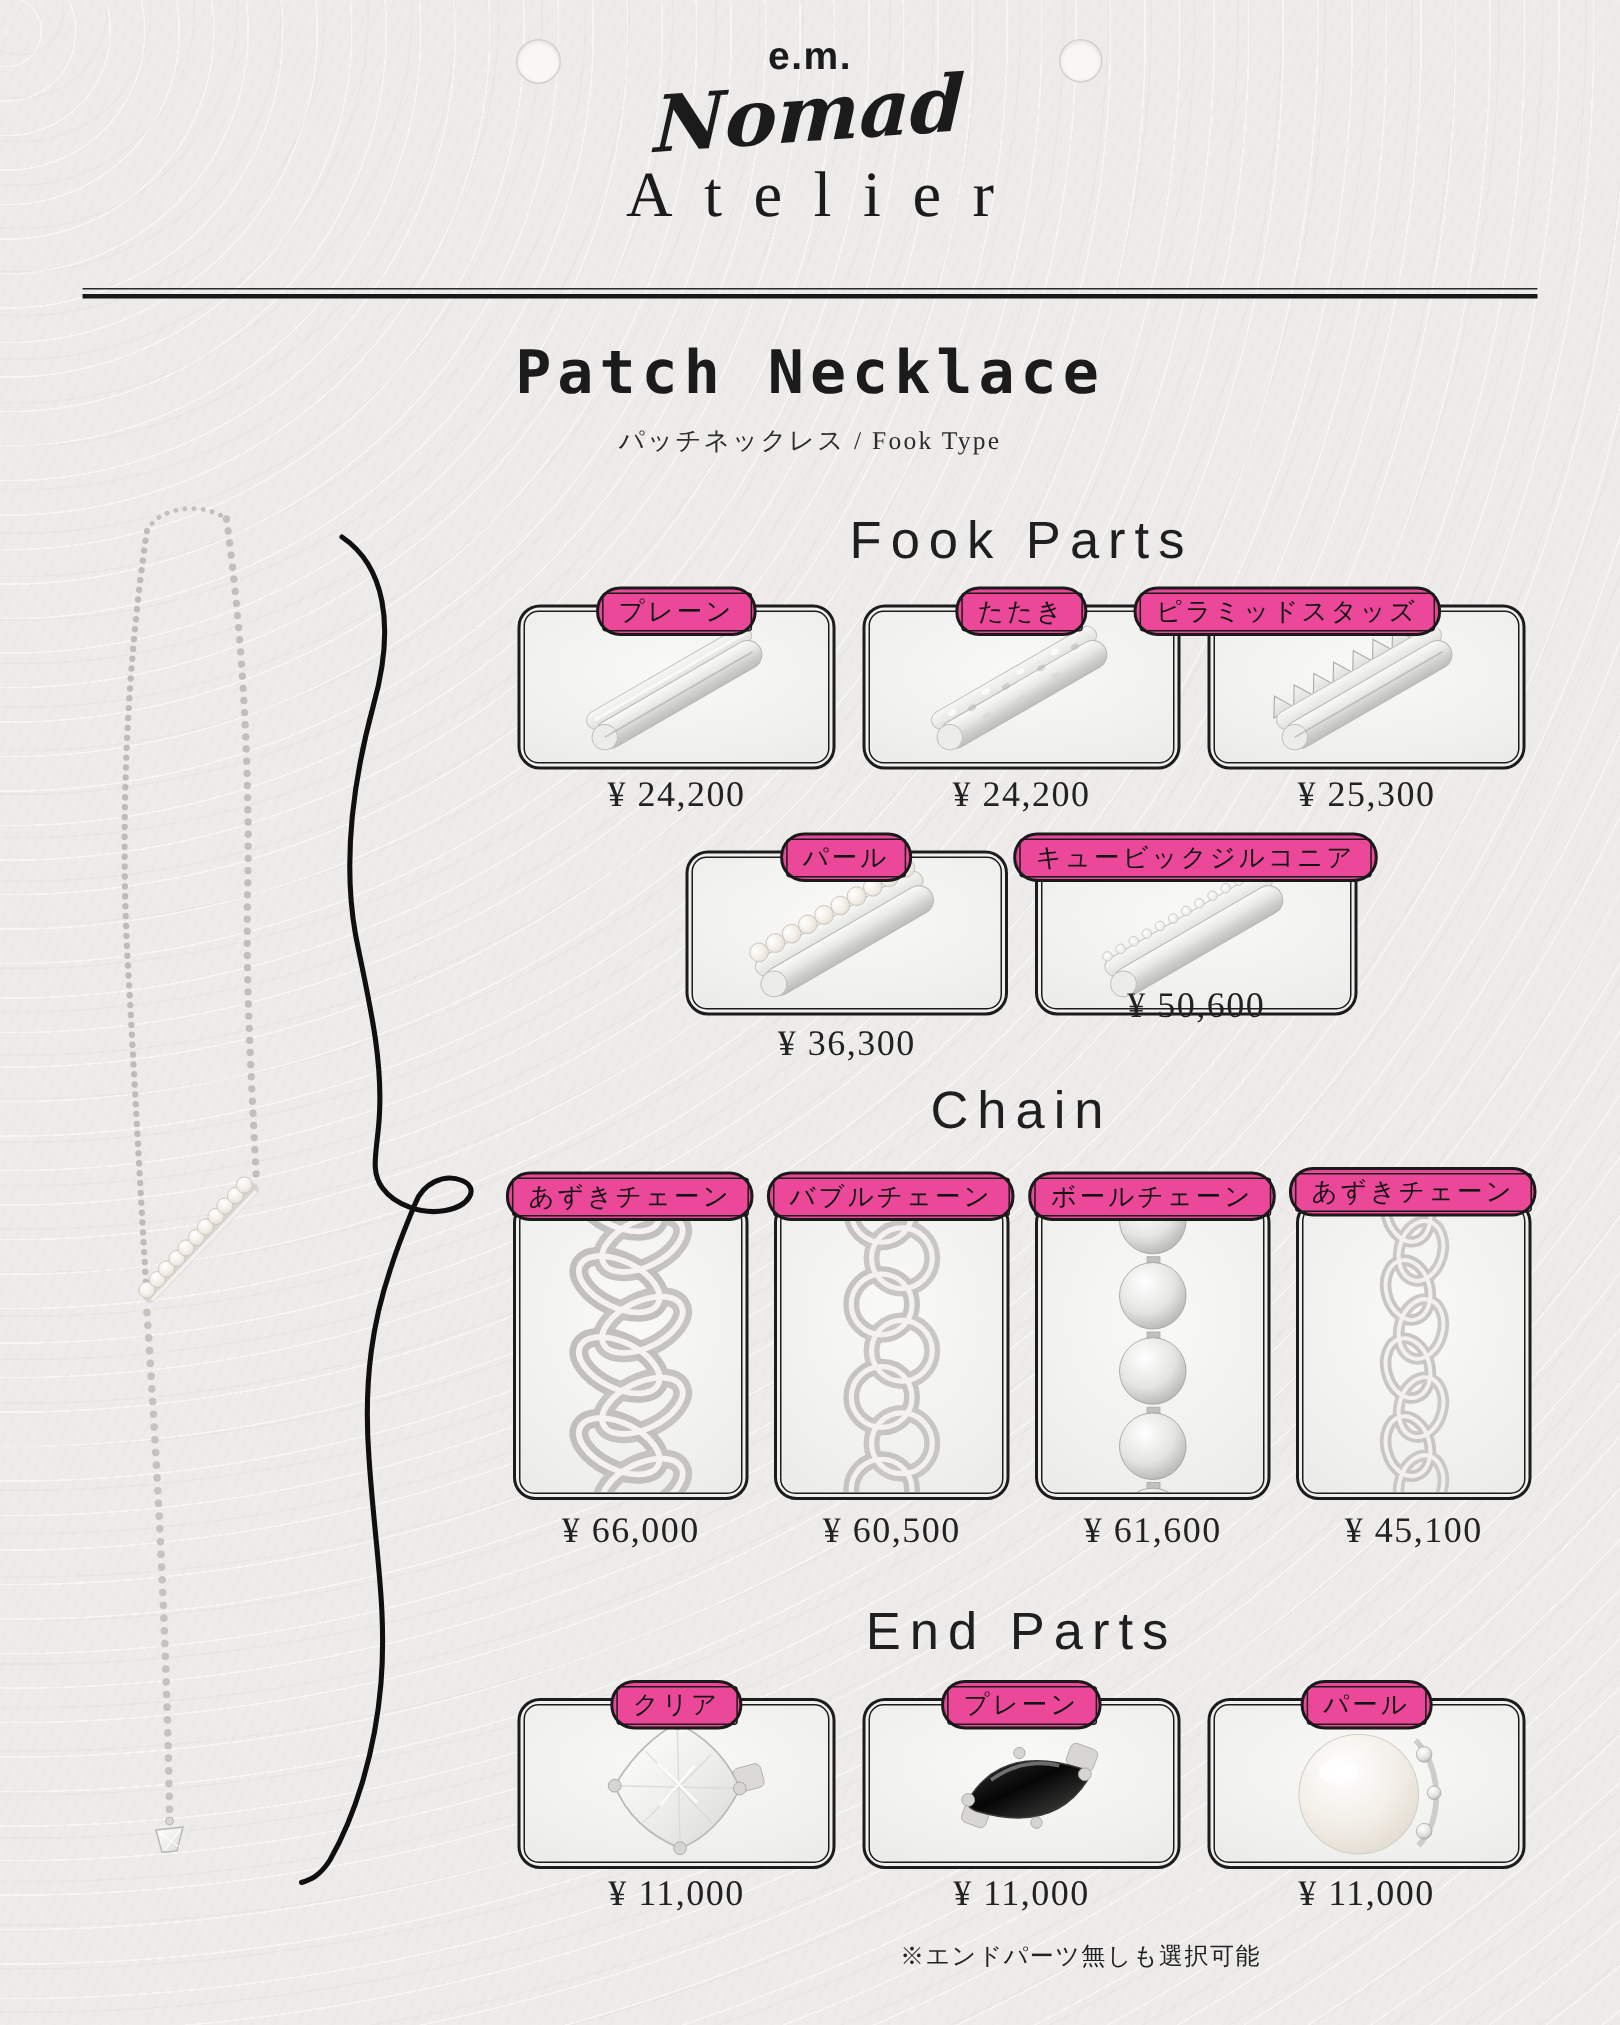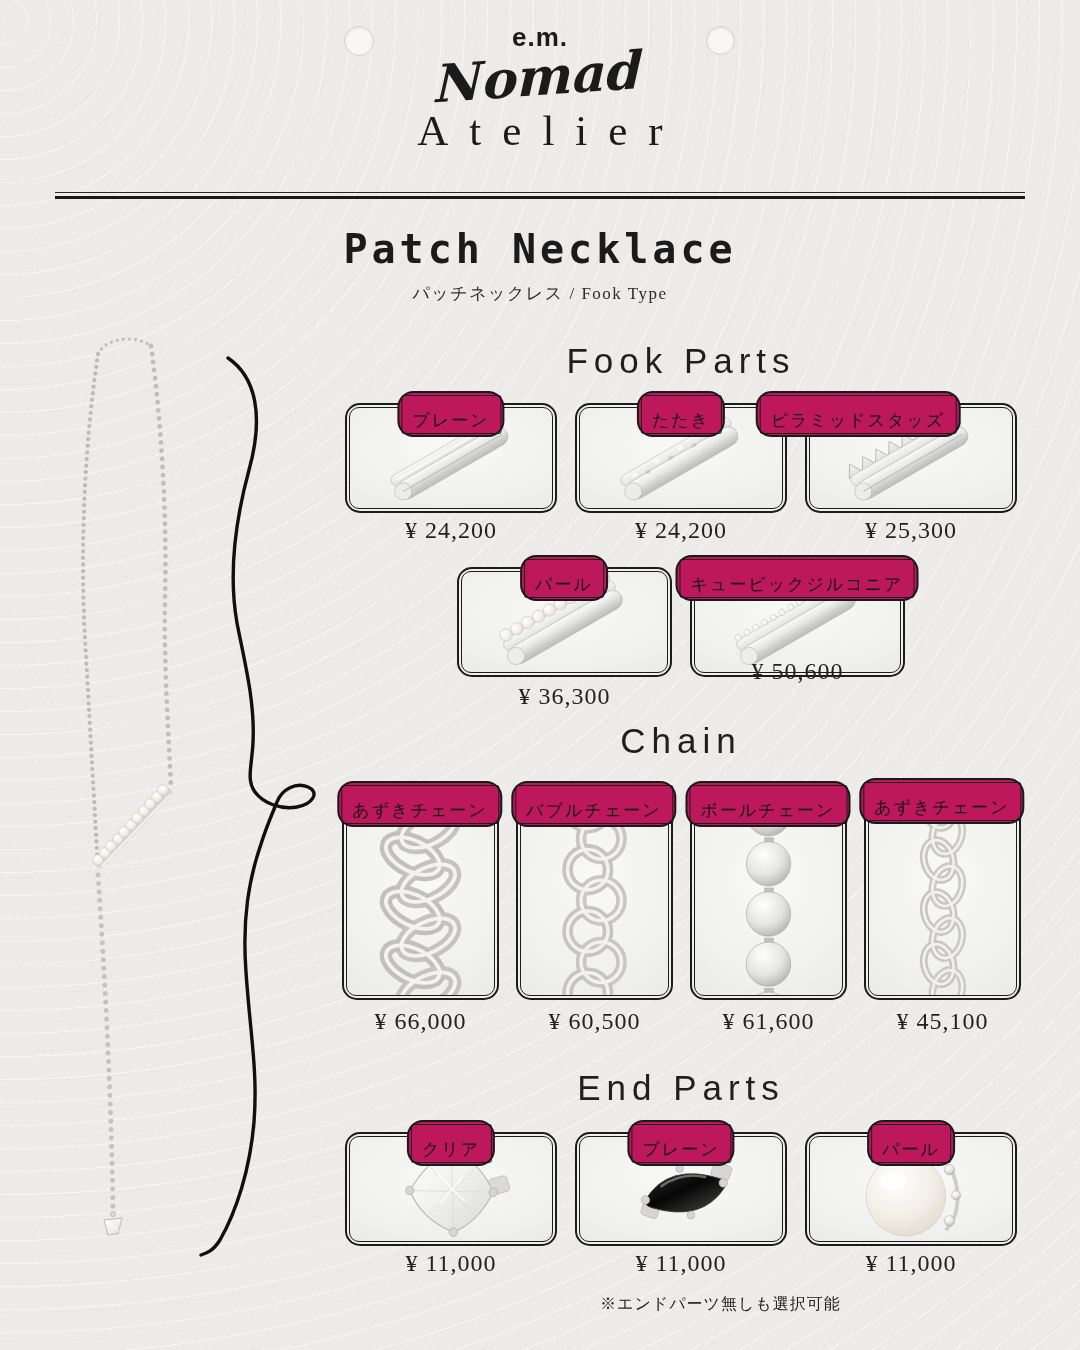--- a/index.html
+++ b/index.html
@@ -28,22 +28,22 @@
   .page-subtitle{position:absolute;left:0;top:282px;width:1080px;text-align:center;
         font-size:17px;letter-spacing:1.5px;color:#2c2c2c;}
   .sec-h{position:absolute;left:340px;width:682px;text-align:center;
         font-family:"Liberation Sans","DejaVu Sans",sans-serif;font-weight:400;
         font-size:35px;letter-spacing:6px;color:#1f1f1f;}
   .card{position:absolute;border:2px solid #1c1c1c;border-radius:15px;background:#f0f0ee;box-sizing:border-box;}
   .card::after{content:"";position:absolute;inset:2px;border:1px solid #1c1c1c;border-radius:10px;pointer-events:none;z-index:2;}
   .photo{position:absolute;inset:3.5px;border-radius:10px;overflow:hidden;
         background:radial-gradient(130% 120% at 50% 38%, #f9f9f8 0%, #f0f0ee 45%, #e4e4e2 85%, #dcdcda 100%);}
   .photo svg{display:block;width:100%;height:100%;}
-  .tab{position:absolute;transform:translateX(-50%);background:#be185d;border:2px solid #1a1a1a;border-radius:16px;
-        padding:16px 13px 3px;font-size:17px;letter-spacing:2px;white-space:nowrap;z-index:5;color:#141414;}
+  .tab{position:absolute;transform:translateX(-50%);background:#ec4899;border:2px solid #1a1a1a;border-radius:16px;
+        padding:3px 13px 3px;font-size:17px;letter-spacing:2px;white-space:nowrap;z-index:5;color:#141414;}
   .tab::after{content:"";position:absolute;inset:1.5px;border:1px solid #1a1a1a;border-radius:2.5px;pointer-events:none;}
   .price{position:absolute;text-align:center;font-size:24px;letter-spacing:1px;color:#222;}
   .footnote{position:absolute;left:600px;top:1294px;width:412px;text-align:left;font-size:16px;letter-spacing:1px;color:#222;}
   .defs-holder{position:absolute;width:0;height:0;overflow:hidden;}
 </style>
 </head>
 <body>
 
 <svg class="defs-holder" aria-hidden="true">
   <defs>

